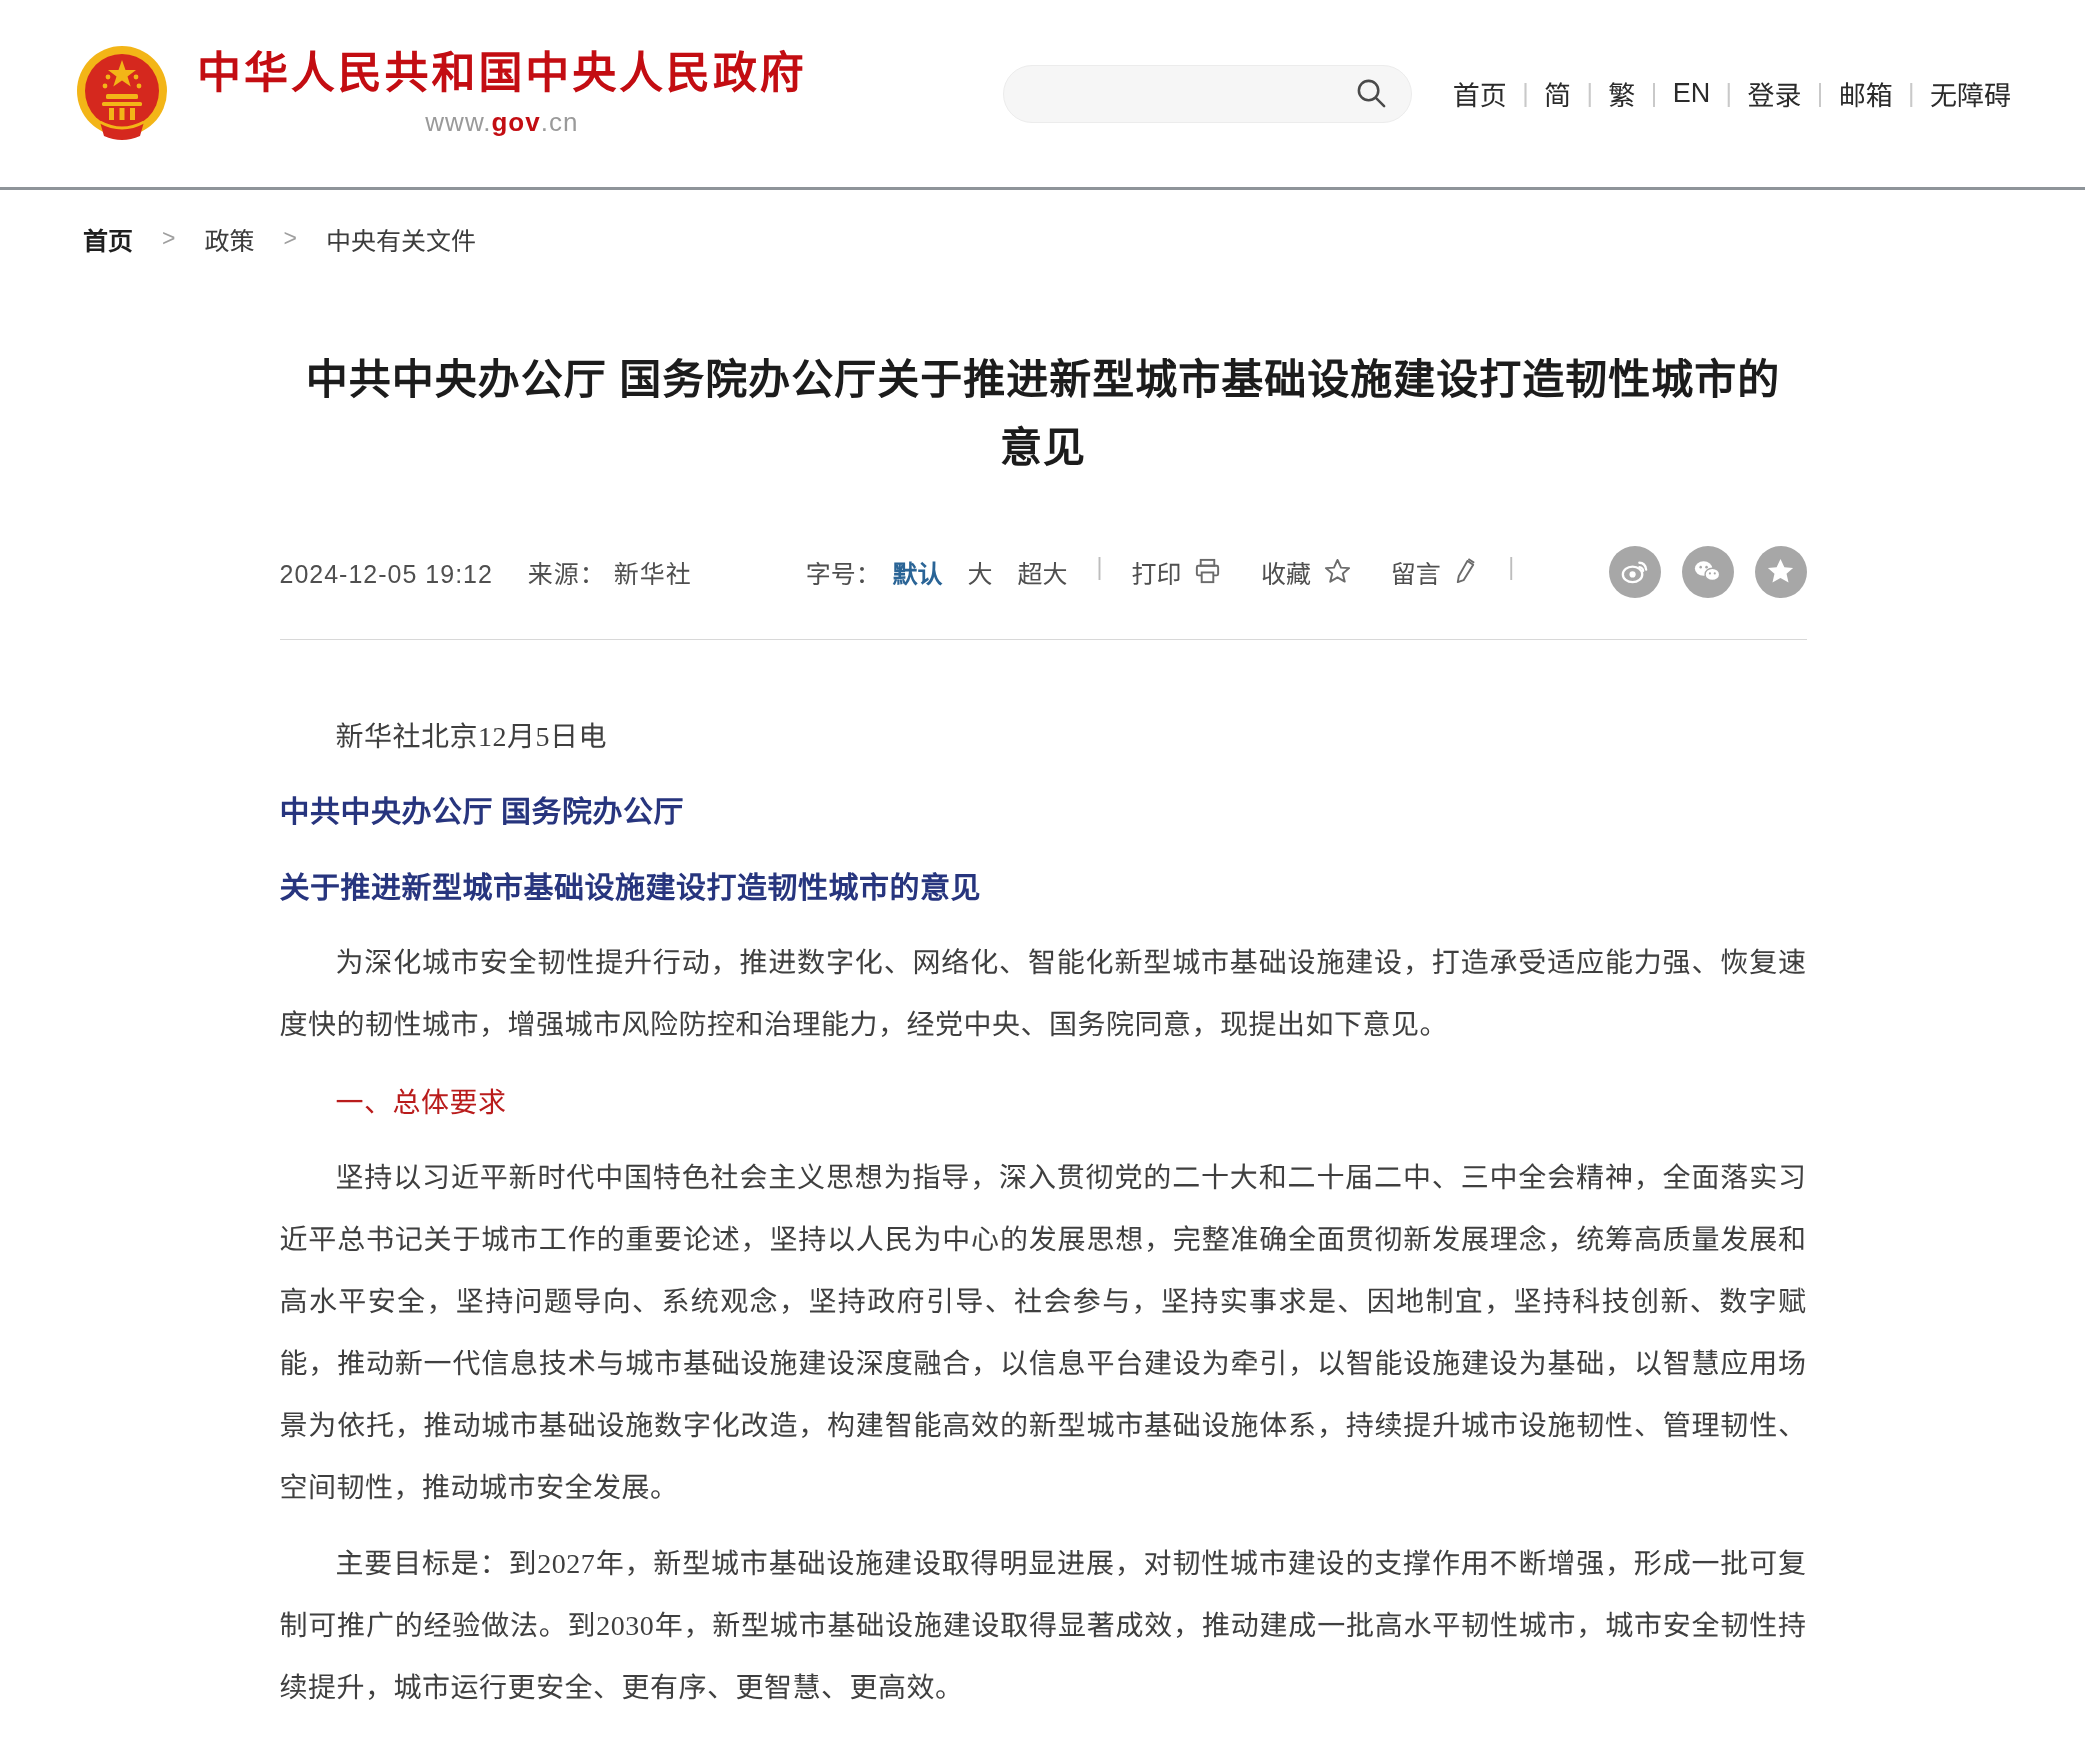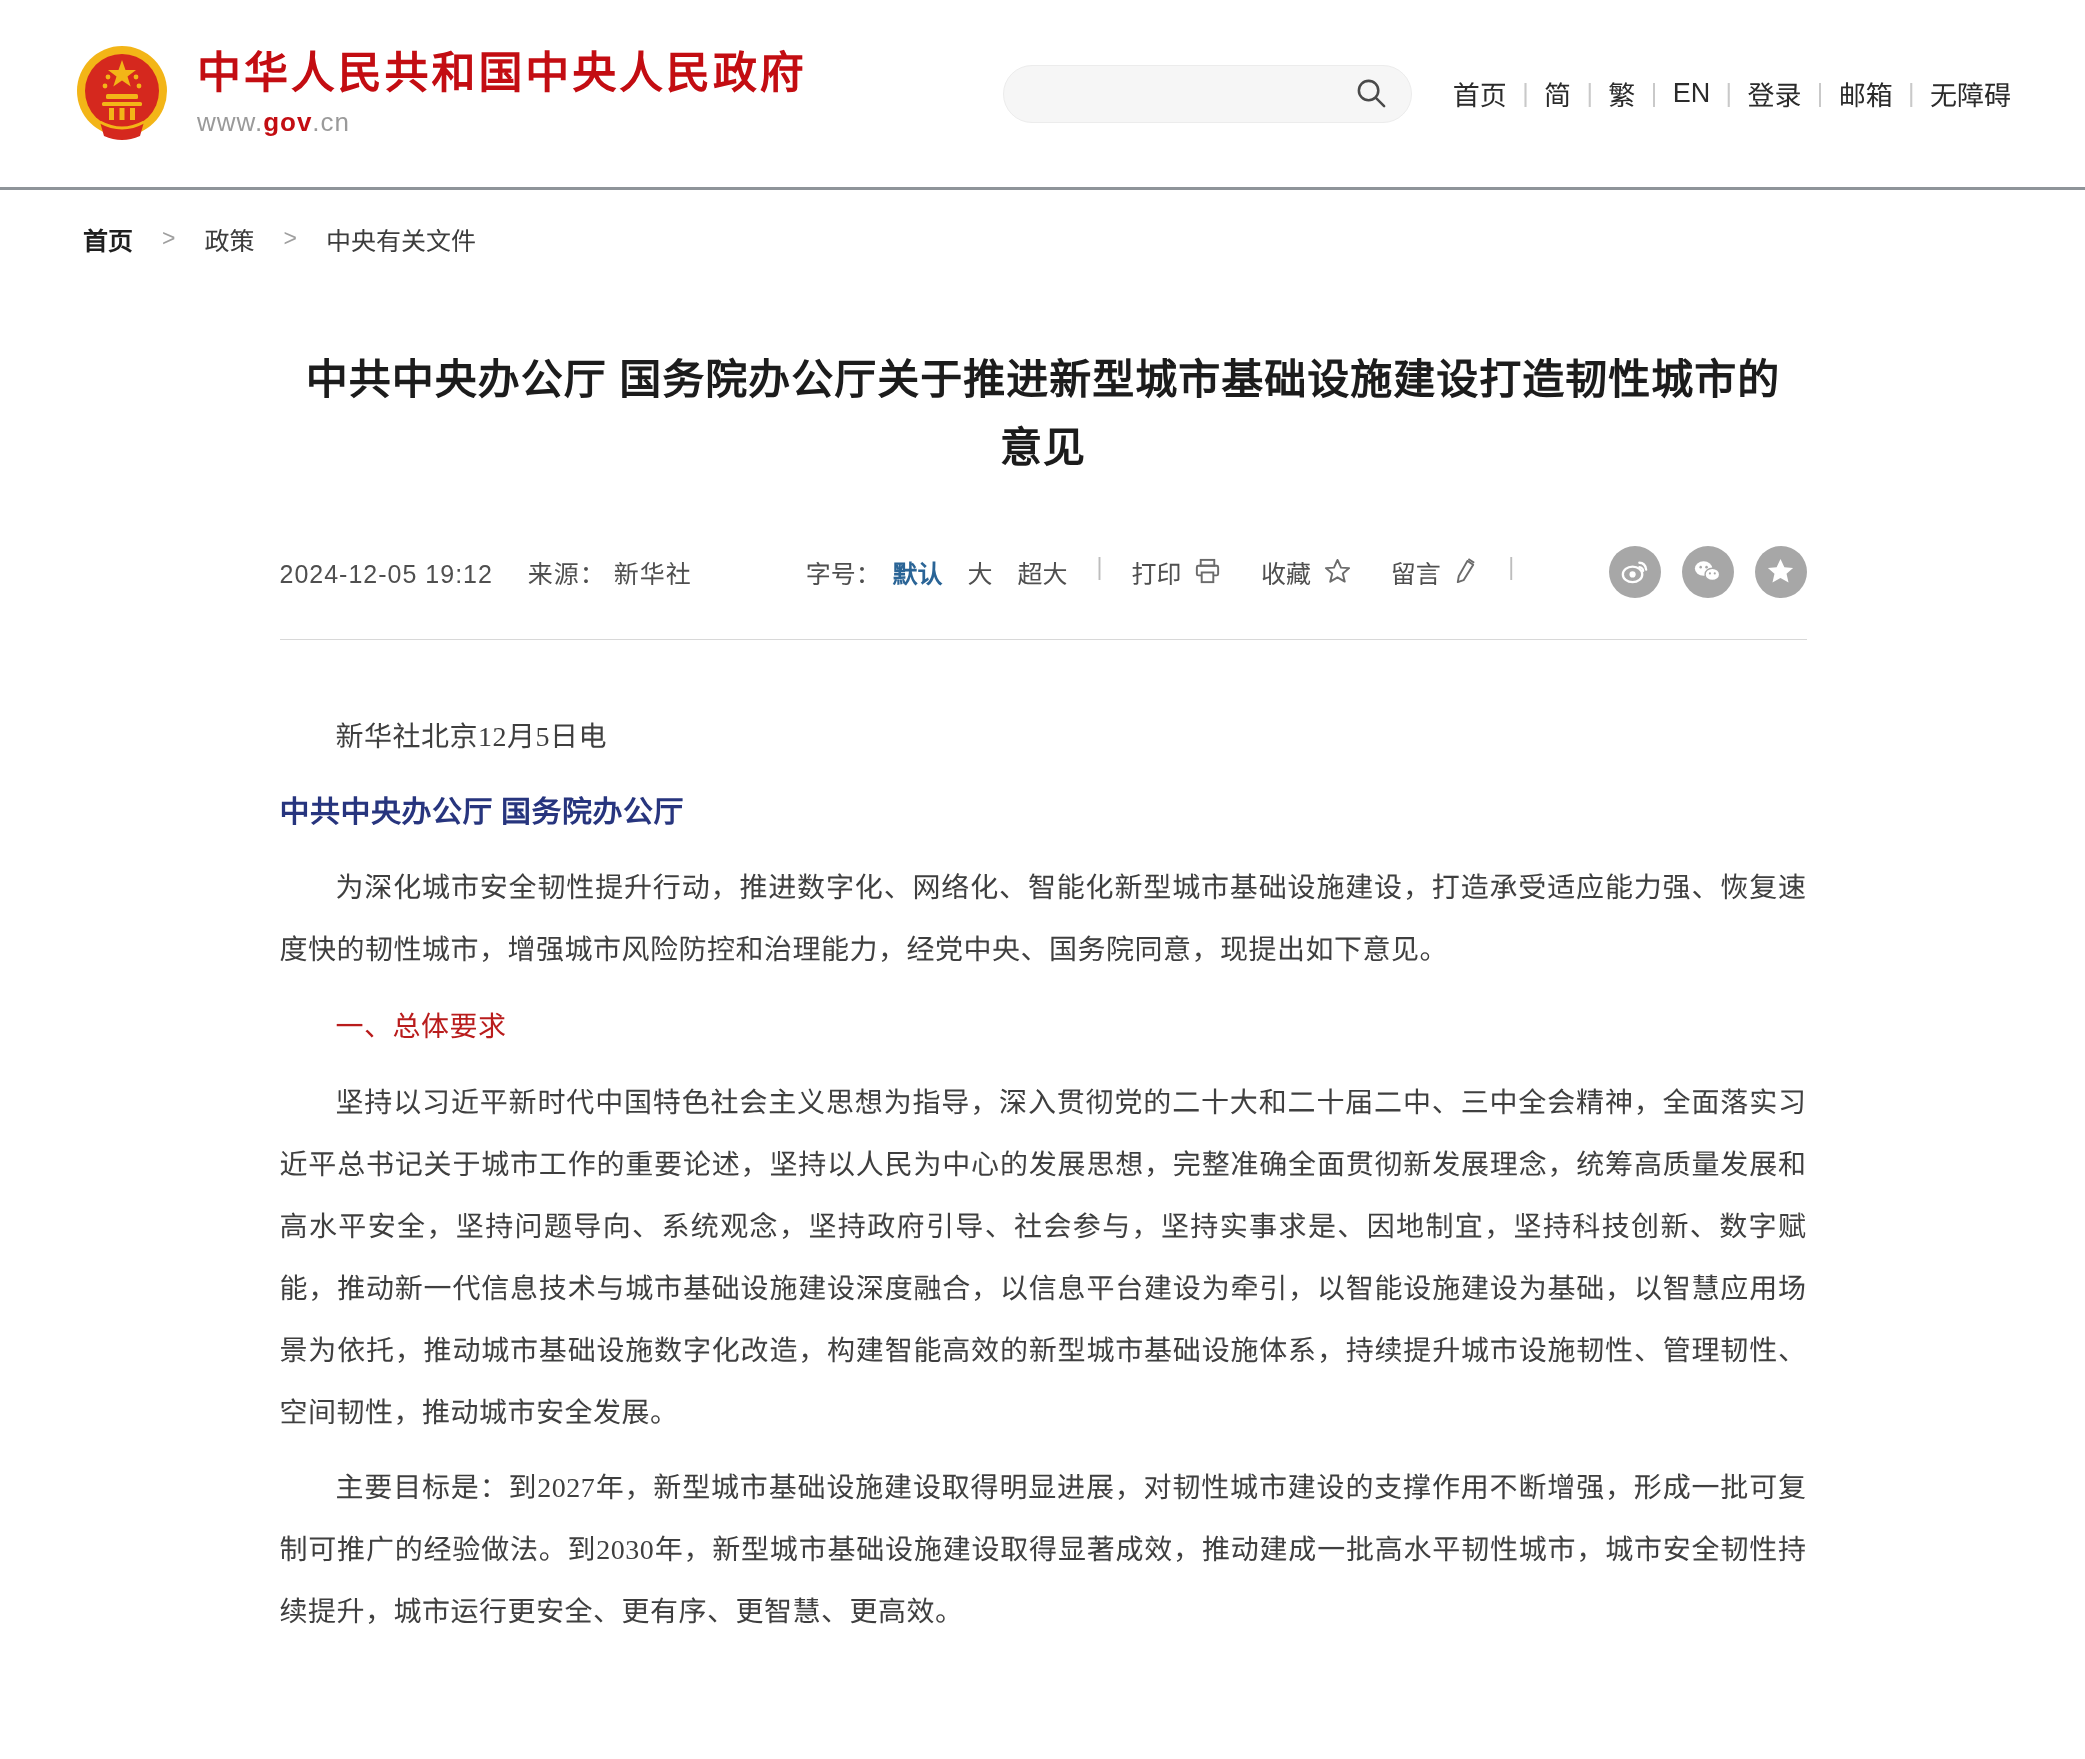--- a/index.html
+++ b/index.html
@@ -8,21 +8,21 @@
     width: 2086px; height: 1759px; overflow: hidden; position: relative;
     font-family: "Liberation Sans", "DejaVu Sans", sans-serif;
     color: #333;
   }
 
   
   .site-header {
     height: 187px; display: flex; align-items: center;
     padding: 0 75px 0 72px; background: #fff;
   }
-  .logo-wrap { display: flex; align-items: center; }
+  .logo-wrap { display: flex; align-items: center; text-align: center; }
   .emblem { width: 100px; height: 100px; flex: 0 0 auto; }
   .site-id { margin-left: 25px; }
   .site-name {
     font-size: 44px; font-weight: bold; color: #c30d12; letter-spacing: 2.9px;
     line-height: 1.1;
   }
   .site-url { margin-top: 9.7px; font-size: 26px; color: #9a9a9a; letter-spacing: 1px; }
   .site-url .gov { color: #c30d12; font-weight: bold; }
 
   .header-right { margin-left: auto; display: flex; align-items: center; }
@@ -241,20 +241,21 @@
         <svg width="33" height="33" viewBox="0 0 34 34">
             <polygon points="17,4 21,12.6 30,13.4 23.2,19.4 25.3,28.4 17,23.6 8.7,28.4 10.8,19.4 4,13.4 13,12.6" fill="#fff"></polygon>
           </svg>
       </span>
     </div>
   </div>
 
   <article class="article-body">
     <p class="p-indent p-first">新华社北京12月5日电</p>
     <p class="p-center-blue">中共中央办公厅 国务院办公厅</p>
+    <p class="p-center-blue">关于推进新型城市基础设施建设打造韧性城市的意见</p>
     <p class="p-indent">为深化城市安全韧性提升行动，推进数字化、网络化、智能化新型城市基础设施建设，打造承受适应能力强、恢复速度快的韧性城市，增强城市风险防控和治理能力，经党中央、国务院同意，现提出如下意见。</p>
     <p class="p-heading">一、总体要求</p>
     <p class="p-indent">坚持以习近平新时代中国特色社会主义思想为指导，深入贯彻党的二十大和二十届二中、三中全会精神，全面落实习近平总书记关于城市工作的重要论述，坚持以人民为中心的发展思想，完整准确全面贯彻新发展理念，统筹高质量发展和高水平安全，坚持问题导向、系统观念，坚持政府引导、社会参与，坚持实事求是、因地制宜，坚持科技创新、数字赋能，推动新一代信息技术与城市基础设施建设深度融合，以信息平台建设为牵引，以智能设施建设为基础，以智慧应用场景为依托，推动城市基础设施数字化改造，构建智能高效的新型城市基础设施体系，持续提升城市设施韧性、管理韧性、空间韧性，推动城市安全发展。</p>
     <p class="p-indent">主要目标是：到2027年，新型城市基础设施建设取得明显进展，对韧性城市建设的支撑作用不断增强，形成一批可复制可推广的经验做法。到2030年，新型城市基础设施建设取得显著成效，推动建成一批高水平韧性城市，城市安全韧性持续提升，城市运行更安全、更有序、更智慧、更高效。</p>
 
   </article>
 
 </main>
 
 

